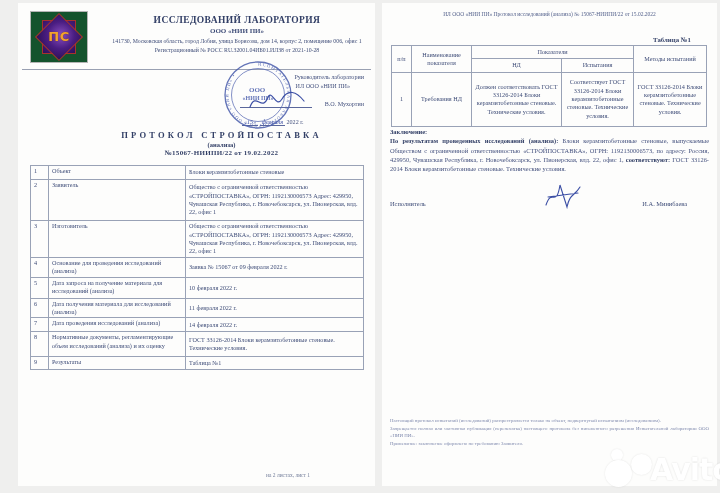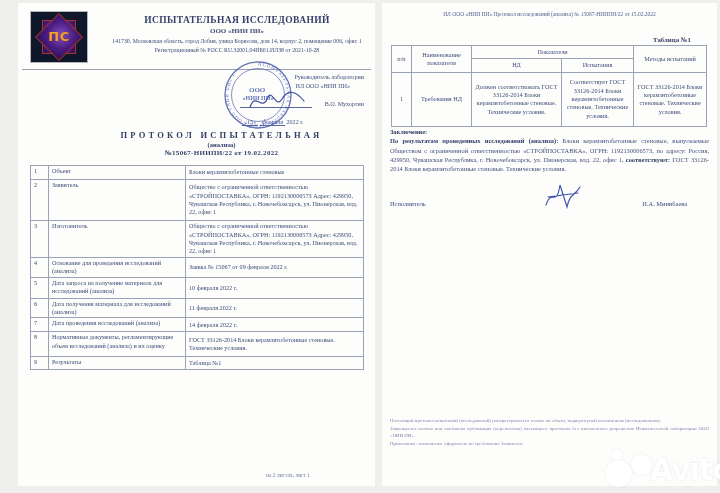--- a/index.html
+++ b/index.html
@@ -3,21 +3,21 @@
 <meta charset="utf-8">
 <style>
   html,body{margin:0;padding:0;}
   body{width:720px;height:493px;background:#ececeb;font-family:"Liberation Serif",serif;color:#3f4d78;}
   .canvas{position:relative;width:720px;height:493px;overflow:hidden;background:#efefee;}
   .page{position:absolute;top:3px;height:483px;background:#fdfdfc;}
   .page-left{left:18px;width:357px;}
   .page-right{left:382px;width:335px;}
 
   
-  .logo{position:absolute;left:12px;top:8px;width:56px;height:50px;border:1px solid #b5b5b5;background:#0f172a;}
+  .logo{position:absolute;left:12px;top:8px;width:56px;height:50px;border:1px solid #b5b5b5;background:#14532d;}
   .logo-star{position:absolute;left:50%;top:50%;width:32px;height:32px;transform:translate(-50%,-50%);
     background:radial-gradient(circle at 50% 42%,#8a4fc0 0%,#4a1d82 55%,#2e1058 100%);border:1px solid #a8322c;}
   .logo-star::before{content:"";position:absolute;inset:-1px;background:radial-gradient(circle at 50% 42%,#8a4fc0 0%,#4a1d82 55%,#2e1058 100%);
     border:1px solid #a8322c;transform:rotate(45deg);z-index:-1;}
   .logo-letters{position:absolute;left:50%;top:50%;transform:translate(-50%,-52%);font-family:"DejaVu Sans",sans-serif;
     font-weight:bold;font-size:13px;color:#f2a22f;text-shadow:0 0 1px #5a2d00;letter-spacing:0.5px;z-index:2;}
   .hdr{position:absolute;left:86px;top:11px;width:266px;text-align:center;line-height:1.3;}
   .hdr-title{font-size:9.5px;font-weight:bold;letter-spacing:0.4px;color:#323f66;}
   .hdr-org{font-size:7px;font-weight:bold;margin-top:1px;}
   .hdr-addr{font-size:5.8px;margin-top:2px;line-height:1.35;}
@@ -88,21 +88,21 @@
 <div class="canvas">
 
   <div class="page page-left">
 
     <div class="logo">
       <div class="logo-star"></div>
       <span class="logo-letters">ПС</span>
     </div>
 
     <div class="hdr">
-      <div class="hdr-title">ИСПЫТАТЕЛЬНАЯ ИССЛЕДОВАНИЙ</div>
+      <div class="hdr-title">ИССЛЕДОВАНИЙ ЛАБОРАТОРИЯ</div>
       <div class="hdr-org">ООО «НИИ ПИ»</div>
       <div class="hdr-addr">141730, Московская область, город Лобня, улица Борисова, дом 14, корпус 2, помещение 006, офис 1</div>
       <div class="hdr-reg">Регистрационный № РОСС RU.32001.04ИБ01.ИЛ38 от 2021-10-28</div>
     </div>
     <div class="hdr-rule"></div>
 
     <div class="approval">
       <span class="ap1">Руководитель лаборатории</span>
       <span class="ap2">ИЛ ООО «НИИ ПИ»</span>
       <span class="ap-sigline"></span>
@@ -127,21 +127,21 @@
         <tspan x="36" y="33">ООО</tspan>
         <tspan x="36" y="41" font-size="6">«НИИ ПИ»</tspan>
       </text>
     </svg>
 
     <svg class="sig-svg sig-head" viewBox="0 0 64 28">
       <path d="M4,20 C10,4 16,26 22,10 C26,2 30,22 36,12 S50,4 58,14" fill="none" stroke="#3c4fa5" stroke-width="1.2" stroke-linecap="round"></path>
     </svg>
 
     <div class="title">
-      <div class="t1">ПРОТОКОЛ ИСПЫТАТЕЛЬНАЯ</div>
+      <div class="t1">ПРОТОКОЛ СТРОЙПОСТАВКА</div>
       <div class="t2">(анализа)</div>
       <div class="t3">№15067-НИИПИ/22 от 19.02.2022</div>
     </div>
 
     <table class="main-table">
       <colgroup>
           <col style="width:18px">
           <col style="width:137px">
           <col style="width:178px">
         </colgroup>

